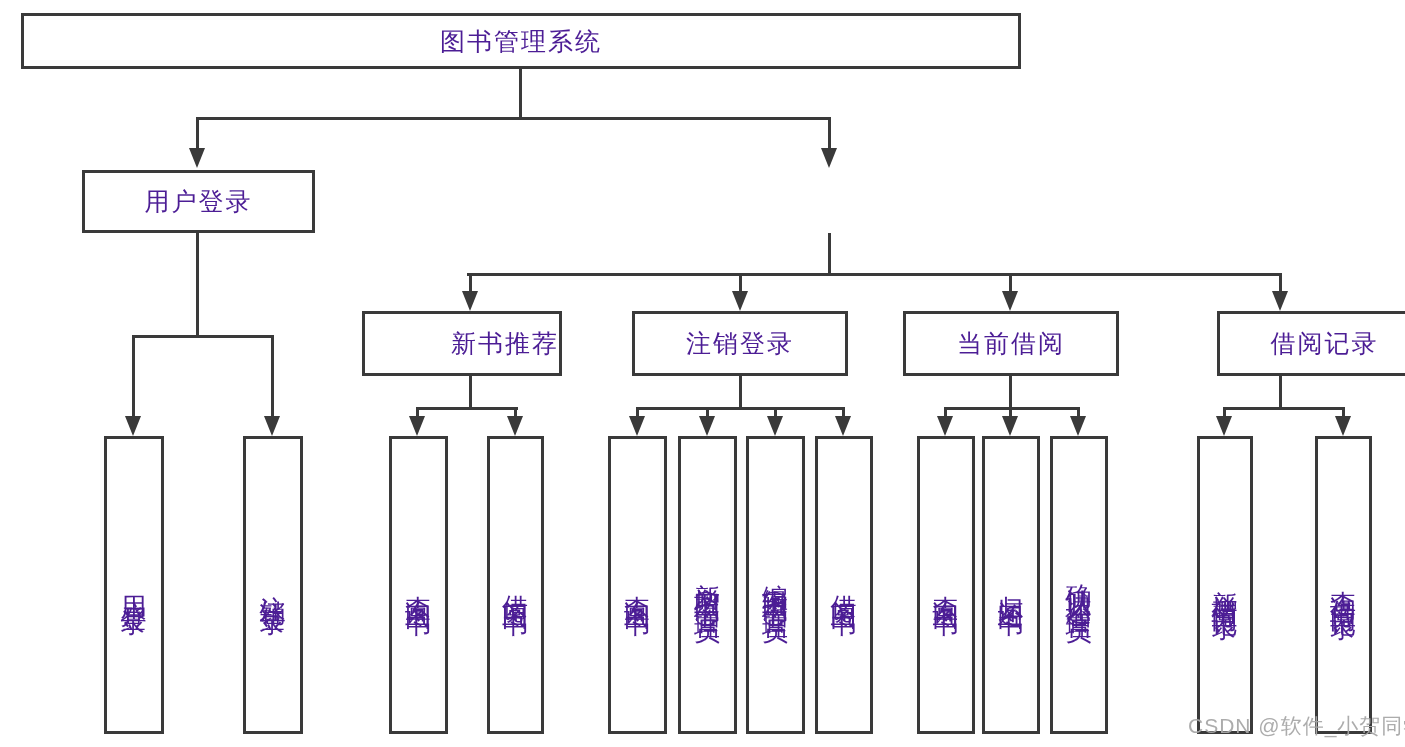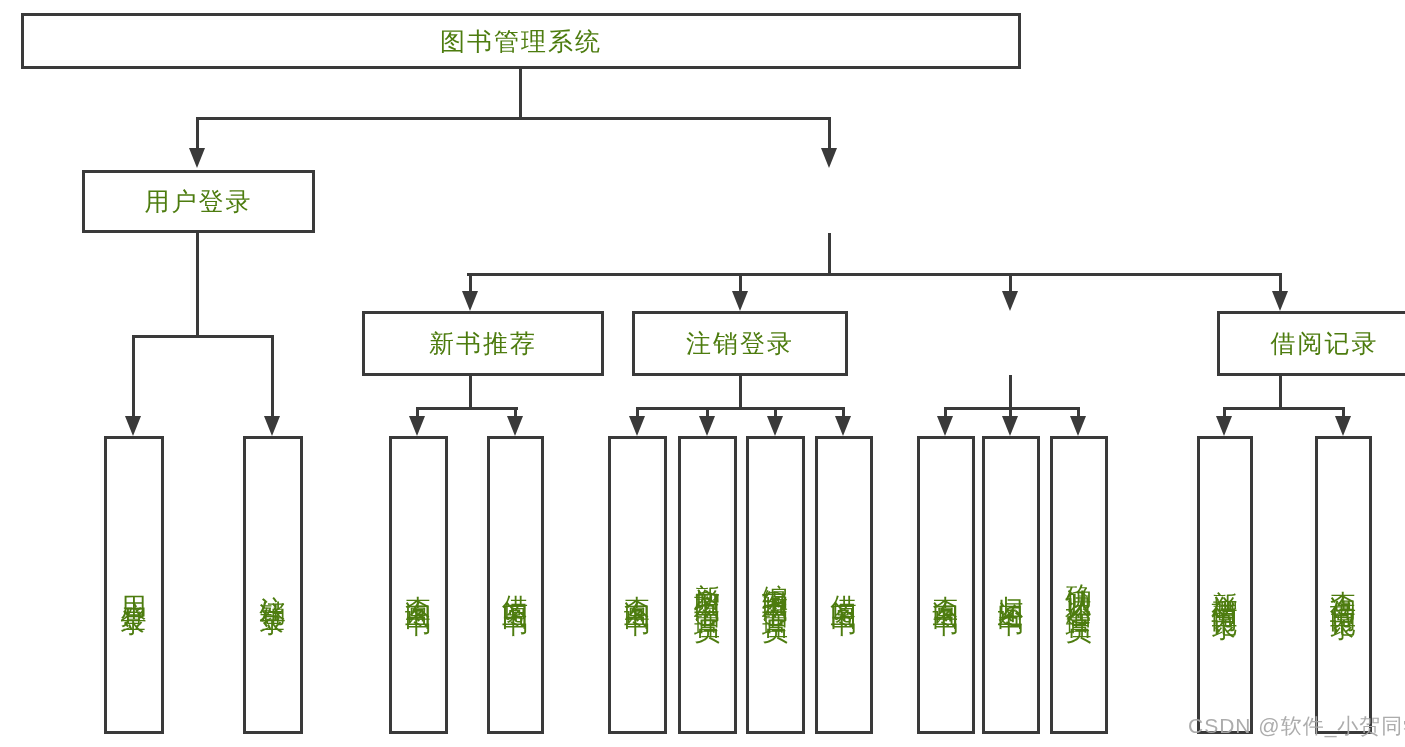--- a/index.html
+++ b/index.html
@@ -12,21 +12,21 @@
     overflow: hidden;
   }
   .node {
     position: absolute;
     background: #ffffff;
     border: 3px solid #3a3a3a;
     box-sizing: border-box;
     display: flex;
     align-items: center;
     justify-content: center;
-    color: #4d7c0f;
+    color: #4c1d95;
     font-size: 25px;
     letter-spacing: 2px;
     z-index: 1;
   }
   .leaf {
     font-size: 26px;
   }
   .leaf .vtext {
     writing-mode: vertical-rl;
     text-orientation: mixed;
@@ -126,25 +126,28 @@
   <div class="arrow" style="left:1335px; top:416px;"></div>
 
   <div class="node" style="left:21px; top:13px; width:1000px; height:56px;">
     <span>图书管理系统</span>
   </div>
 
   <div class="node" style="left:82px; top:170px; width:233px; height:63px;">
     <span>用户登录</span>
   </div>
 
-  <div class="node" style="left:362px; top:311px; width:242px; height:65px;">
+  <div class="node" style="left:362px; top:311px; width:200px; height:65px;justify-content:flex-end;">
     <span>新书推荐</span>
   </div>
   <div class="node" style="left:632px; top:311px; width:216px; height:65px;">
     <span>注销登录</span>
+  </div>
+  <div class="node" style="left:903px; top:311px; width:216px; height:65px;">
+    <span>当前借阅</span>
   </div>
   <div class="node" style="left:1173px; top:311px; width:215px; height:65px;margin-left:44px;">
     <span>借阅记录</span>
   </div>
 
   <div class="node leaf" style="left:104px; top:436px; width:60px; height:298px;">
     <span class="vtext">用户登录</span>
   </div>
   <div class="node leaf" style="left:243px; top:436px; width:60px; height:298px;">
     <span class="vtext">注销登录</span>

